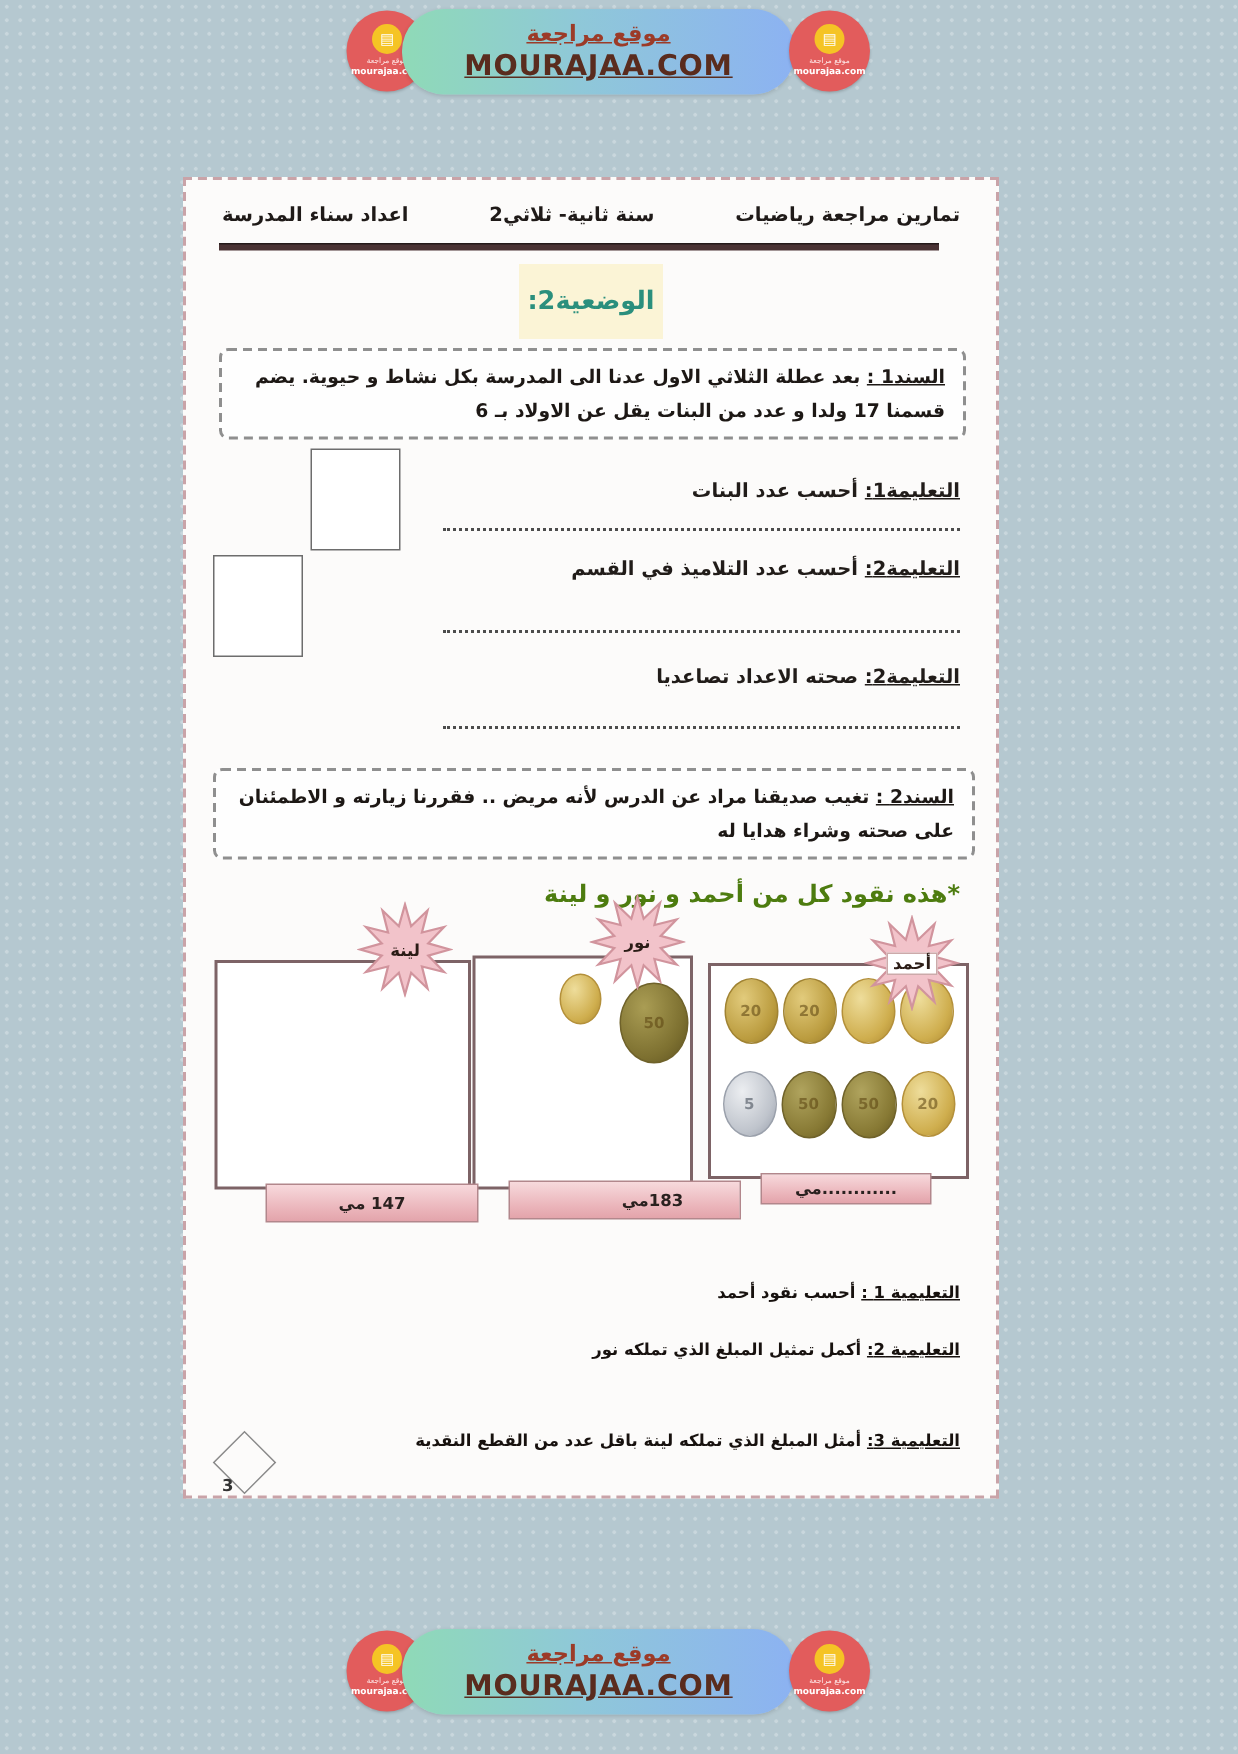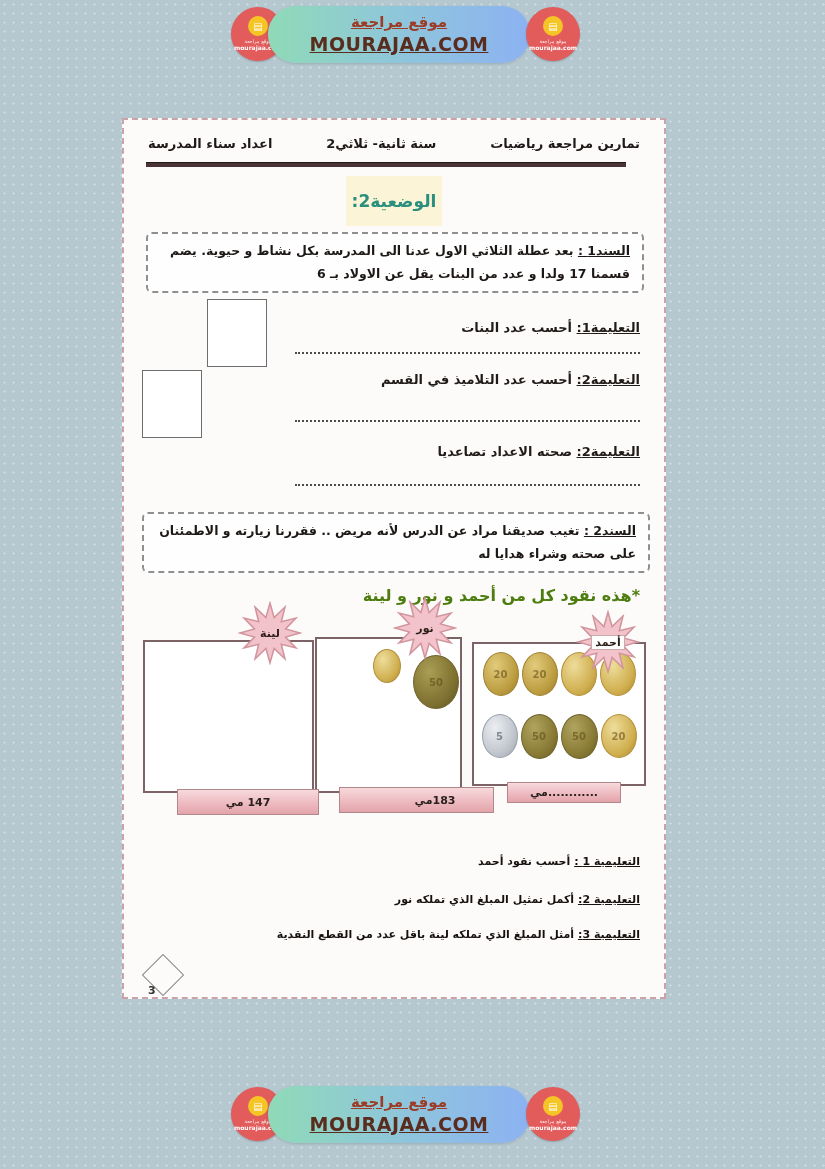--- a/index.html
+++ b/index.html
@@ -92,21 +92,21 @@
   .gold{width:36px;height:44px;background:radial-gradient(ellipse at 35% 30%,#e2cb7c,#bb9c3f 65%,#96782a);border:1px solid #a08333;}
   .olive{width:37px;height:45px;background:radial-gradient(ellipse at 35% 30%,#b0a45e,#877934 65%,#645823);border:1px solid #6f622a;}
   .silver{width:36px;height:44px;background:radial-gradient(ellipse at 35% 30%,#eceef1,#bfc4cc 65%,#979daa);border:1px solid #9aa0ab;}
   .silver span{color:rgba(70,78,90,.6);}
   .gold-small{width:28px;height:34px;background:radial-gradient(ellipse at 35% 30%,#eedd9b,#cfae4e 65%,#ab862f);border:1px solid #b4903a;}
   .olive-big{width:46px;height:54px;background:radial-gradient(ellipse at 35% 30%,#aa9d54,#7d7030 65%,#5c5120);border:1px solid #6f622a;}
   .coins-abs .coin:nth-child(1){position:absolute;left:56px;top:10px;}
   .coins-abs .coin:nth-child(2){position:absolute;left:96px;top:16px;}
   
   .taskline2{position:absolute;right:24px;font-size:11px;font-weight:bold;color:#17110e;}
-  .b1{top:735px;} .b2{top:773px;} .b3{top:808px;margin-left:16px;}
+  .b1{top:735px;} .b2{top:773px;} .b3{top:834px;margin-left:16px;}
   .taskline2 .t-label{text-decoration:underline;}
   .diamond{position:absolute;left:24px;top:840px;width:28px;height:28px;border:1px solid #8a8a8a;
     transform:rotate(45deg);background:transparent;}
   .page-num{position:absolute;left:24px;top:864px;font-size:11px;font-weight:bold;color:#333;}
 </style>
 </head>
 <body>
 
 <div class="logo-circle lc-tl">
   <div class="book-dot">▤</div>

